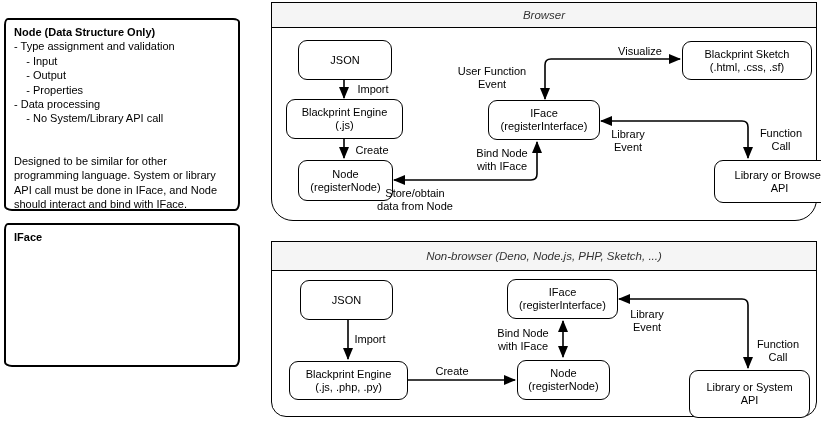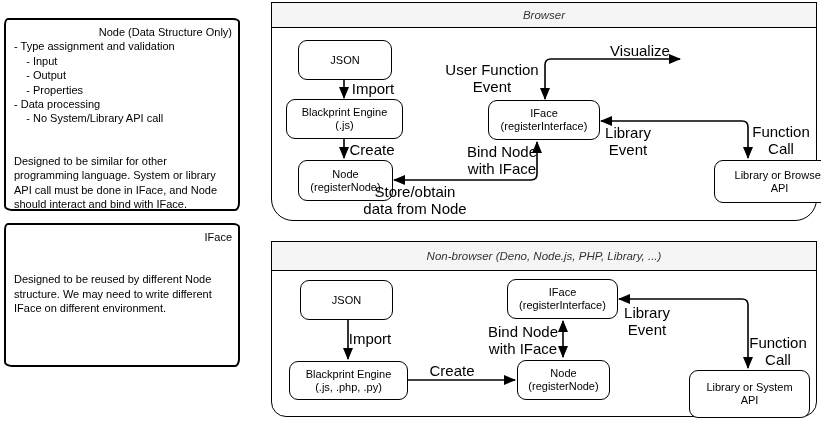--- a/index.html
+++ b/index.html
@@ -7,21 +7,21 @@
     position:relative;width:821px;height:421px;background:#ffffff;
     font-family:"Liberation Sans", sans-serif;color:#000;overflow:hidden;
   }
   
   .note{
     position:absolute;box-sizing:border-box;background:#fff;
     border:2px solid #000;
     border-radius:4px 7px 5px 8px / 7px 4px 8px 5px;
     padding:5px 6px 4px 8px;font-size:11px;line-height:14.4px;
   }
-  .note .ttl{font-weight:normal;white-space:pre;text-align:right;}
+  .note .ttl{font-weight:bold;white-space:pre;}
   .note .bod{white-space:pre;}
   .note .par{white-space:pre;margin-top:28px;}
   
   .section{position:absolute;box-sizing:border-box;}
   .sec-title{
     position:absolute;left:0;right:0;box-sizing:border-box;background:#f5f5f5;
     border:1.5px solid #000;display:flex;align-items:center;justify-content:center;
     font-size:11.5px;color:#333;font-style:italic;
   }
   .sec-body{
@@ -32,21 +32,21 @@
   .dbox{
     position:absolute;box-sizing:border-box;background:#fff;border:1.5px solid #000;
     border-radius:9px;display:flex;flex-direction:column;align-items:center;
     justify-content:center;font-size:11px;line-height:13px;text-align:center;
     z-index:2;
   }
   .dbox .b{font-weight:normal;}
   
   .alabel{
     position:absolute;transform:translate(-50%,-50%);white-space:pre-line;
-    text-align:center;font-size:15px;line-height:1.16;color:#000;z-index:3;
+    text-align:center;font-size:11px;line-height:1.16;color:#000;z-index:3;
   }
   
   .overlay{position:absolute;left:0;top:0;z-index:2;pointer-events:none;}
   .overlay path{fill:none;stroke:#000;stroke-width:1.6px;}
   .overlay marker path{fill:#000;stroke:none;}
 </style>
 </head>
 <body>
 
 <div id="canvas">
@@ -60,23 +60,20 @@
 - Data processing
     - No System/Library API call</div>
     <div class="par">Designed to be similar for other
 programming language. System or library
 API call must be done in IFace, and Node
 should interact and bind with IFace.</div>
   </div>
 
   <div class="note" style="left:4px;top:223px;width:236px;height:144px">
     <div class="ttl">IFace</div>
-    <div class="par">Designed to be reused by different Node
-structure. We may need to write different
-IFace on different environment.</div>
   </div>
 
   <div class="section" style="left:271px;top:2px;width:546px;height:219px">
     <div class="sec-body" style="top:24.5px;border-radius:0 0 22px 22px"></div>
     <div class="sec-title" style="top:0;height:26px">
       <span>Browser</span>
     </div>
   </div>
 
   <div class="dbox" style="left:298px;top:40px;width:94px;height:40px">
@@ -91,20 +88,24 @@
   <div class="dbox" style="left:298px;top:160px;width:95px;height:41px">
     <div class="b">Node</div>
     <div>(registerNode)</div>
   </div>
 
   <div class="dbox" style="left:488px;top:100px;width:112px;height:40px">
     <div class="b">IFace</div>
     <div>(registerInterface)</div>
   </div>
 
+  <div class="dbox" style="left:682px;top:41px;width:130px;height:39px">
+    <div>Blackprint Sketch</div>
+    <div>(.html, .css, .sf)</div>
+  </div>
 
   <div class="dbox" style="left:714px;top:160px;width:131px;height:43px">
     <div>Library or Browser</div>
     <div class="b">API</div>
   </div>
 
   <div class="alabel" style="left:373px;top:89px">Import</div>
   <div class="alabel" style="left:372px;top:150px">Create</div>
   <div class="alabel" style="left:640px;top:51px">Visualize</div>
   <div class="alabel" style="left:492px;top:78px">User Function
@@ -114,21 +115,21 @@
   <div class="alabel" style="left:781px;top:140px">Function
 Call</div>
   <div class="alabel" style="left:502px;top:160px">Bind Node
 with IFace</div>
   <div class="alabel" style="left:415px;top:200px">Store/obtain
 data from Node</div>
 
   <div class="section" style="left:271px;top:241px;width:546px;height:176px">
     <div class="sec-body" style="top:28.5px;border-radius:0 0 15px 15px"></div>
     <div class="sec-title" style="top:0;height:30px">
-      <span>Non-browser (Deno, Node.js, PHP, Library, ...)</span>
+      <span>Non-browser (Deno, Node.js, PHP, Sketch, ...)</span>
     </div>
   </div>
 
   <div class="dbox" style="left:300px;top:280px;width:93px;height:40px">
     <div class="b">JSON</div>
   </div>
 
   <div class="dbox" style="left:289px;top:361px;width:119px;height:39px">
     <div>Blackprint Engine</div>
     <div>(.js, .php, .py)</div>

